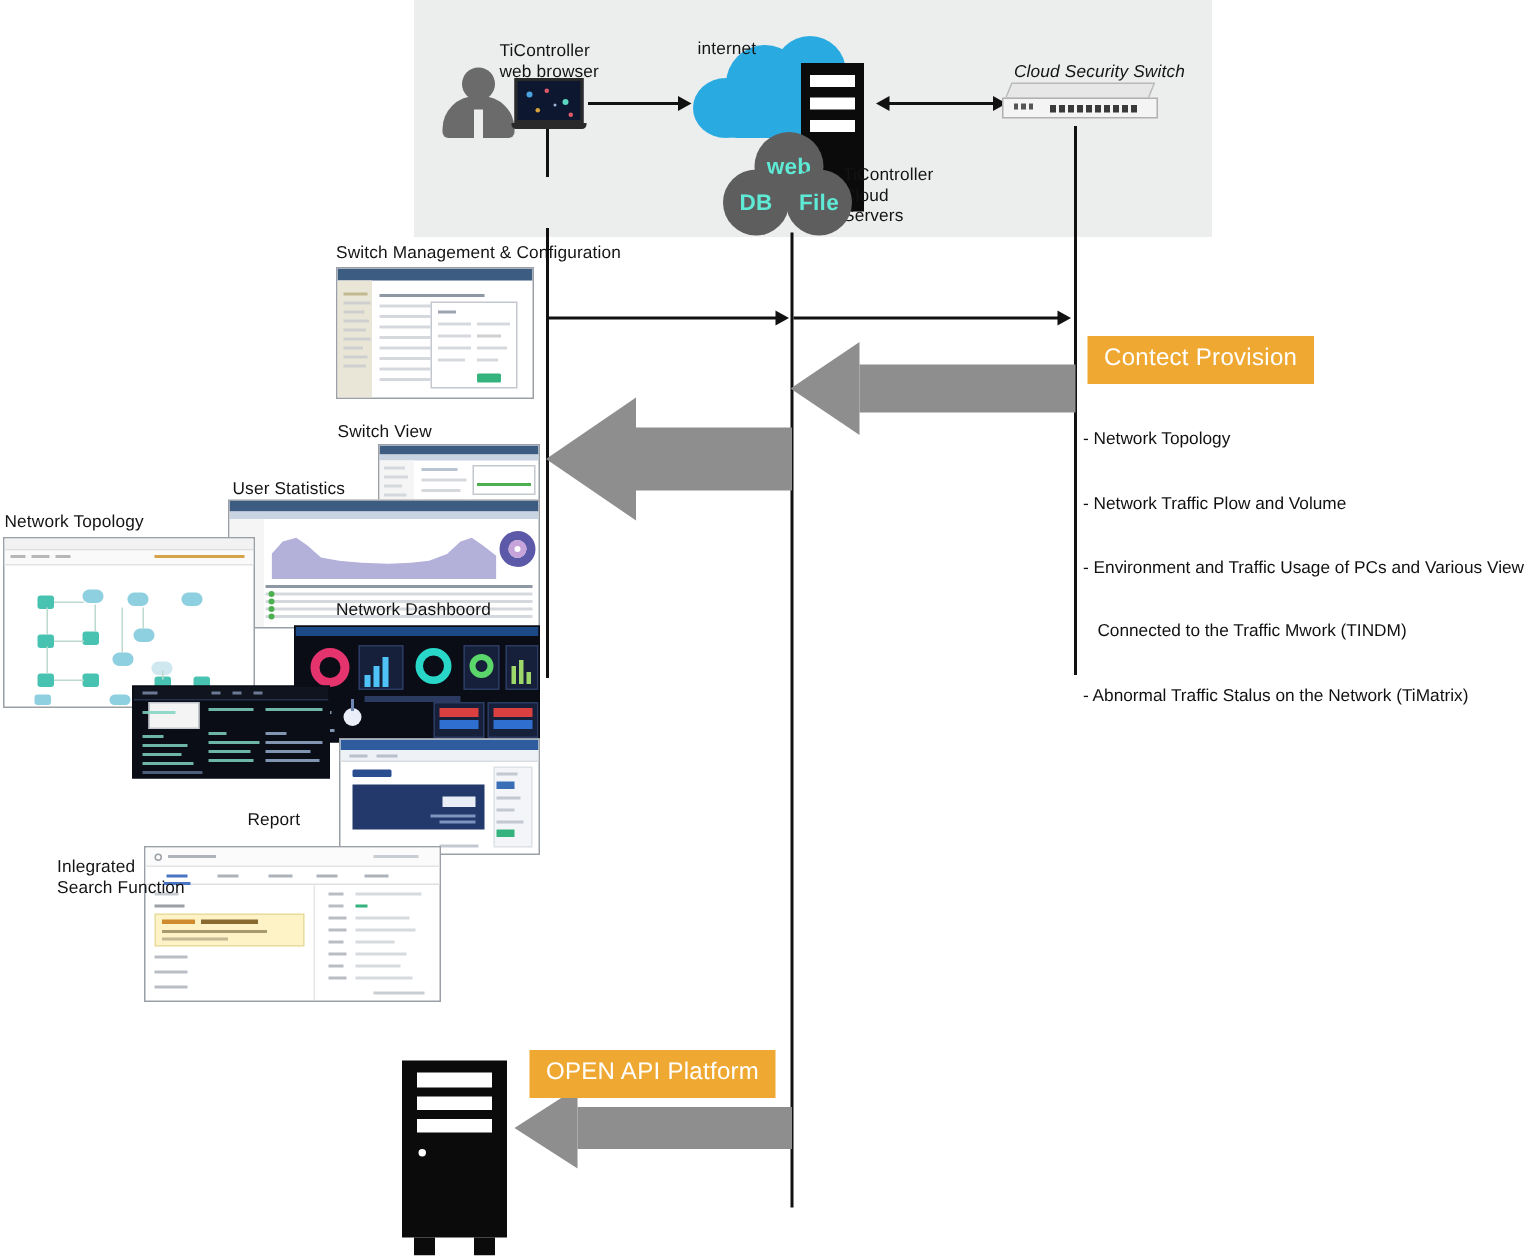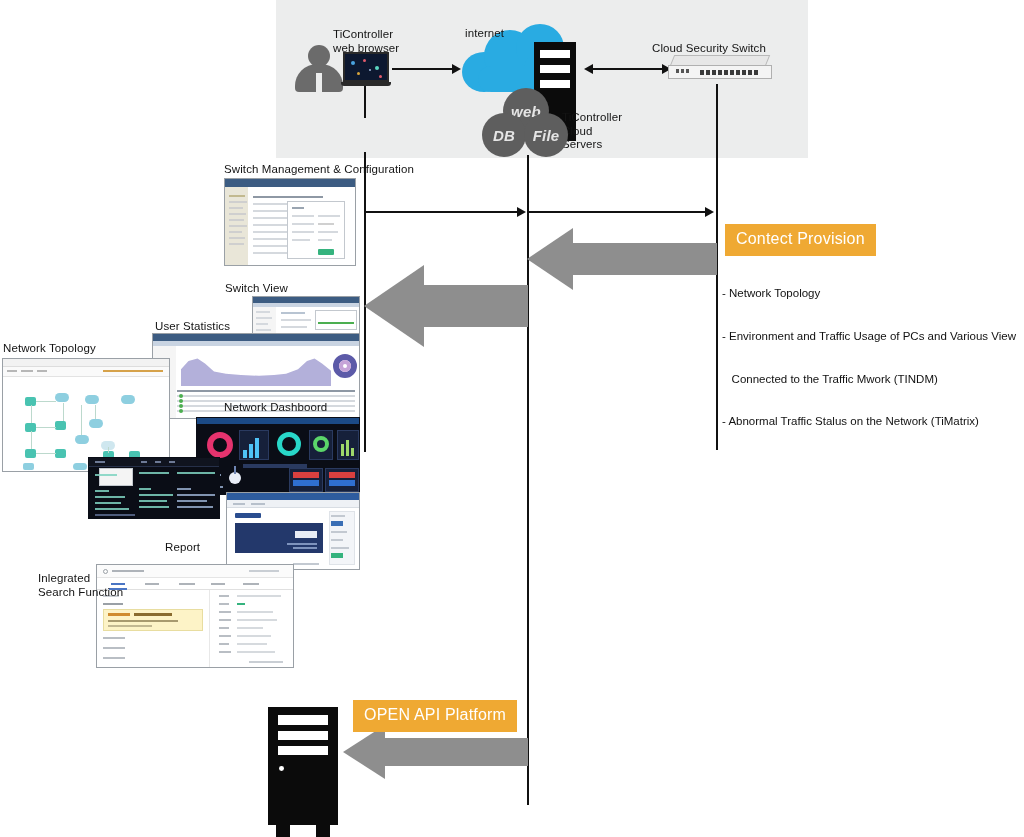--- a/index.html
+++ b/index.html
@@ -128,24 +128,23 @@
     position:absolute;left:32px;top:15px;width:58px;height:5px;
     background:repeating-linear-gradient(to right,#3a3a3a 0 4px,#f4f4f4 4px 6px);
   }
   .switchbox .leds{
     position:absolute;left:8px;top:14px;width:14px;height:4px;
     background:repeating-linear-gradient(to right,#555 0 3px,#f4f4f4 3px 5px);
   }
 
   .bubble{
     position:absolute;border-radius:50%;background:#5e5e5e;
-    color:#e5e5e5;font-size:15px;font-weight:bold;
+    color:#5eead4;font-size:15px;font-weight:bold;
     display:flex;align-items:center;justify-content:center;
     letter-spacing:.2px;
-    font-style:italic;
   }
 
   
   .shot{position:absolute;overflow:hidden;background:#fff;
         border:1px solid #9aa0a6;box-sizing:border-box;}
   .shot .tb{position:absolute;left:0;top:0;right:0;height:7px;background:#2e4a6b;}
   .shot .tb2{position:absolute;left:0;top:7px;right:0;height:5px;background:#c9d4e2;}
   .shot .sidecol{position:absolute;left:0;width:18%;background:#f1f1f1;}
   .shot .row{position:absolute;height:2px;background:#d5d9de;}
   .shot .rowd{position:absolute;height:2px;background:#8e98a4;}
@@ -222,21 +221,21 @@
   <div class="hline" style="left:592px;top:68px;width:72px;"></div>
   <div class="arrowhead-l" style="left:584px;top:64px;"></div>
   <div class="arrowhead-r" style="left:662px;top:64px;"></div>
 
   <div class="switchbox" style="left:668px;top:55px;width:106px;height:26px;">
     <div class="top"></div>
     <div class="face"></div>
     <div class="leds"></div>
     <div class="ports"></div>
   </div>
-  <div class="lbl" style="left:652px;top:42px;">Cloud Security Switch</div>
+  <div class="lbl" style="left:676px;top:42px;font-style:italic;">Cloud Security Switch</div>
 
   <div class="vline" style="left:364px;top:86px;height:32px;"></div>
   <div class="vline" style="left:364px;top:152px;height:300px;"></div>
   <div class="vline" style="left:527px;top:155px;height:650px;"></div>
   <div class="vline" style="left:716px;top:84px;height:366px;"></div>
 
   <div class="hline" style="left:366px;top:211px;width:153px;"></div>
   <div class="arrowhead-r" style="left:517px;top:207px;"></div>
   <div class="hline" style="left:529px;top:211px;width:178px;"></div>
   <div class="arrowhead-r" style="left:705px;top:207px;"></div>
@@ -254,20 +253,21 @@
   <div class="bigarrow" style="left:343px;top:725px;width:185px;height:54px;--h:27px;--w:42px;">
     <div class="shaft" style="left:42px;top:13px;width:143px;height:28px;"></div>
     <div class="head" style="left:0;top:0;"></div>
   </div>
 
   <div class="chip" style="left:725px;top:224px;">Contect Provision</div>
   <div class="chip" style="left:353px;top:700px;text-align:right;">OPEN API Platform</div>
 
   <div class="bullets" style="left:722px;top:258px;">
     <div>- Network Topology</div>
+    <div>- Network Traffic Plow and Volume</div>
     <div>- Environment and Traffic Usage of PCs and Various View</div>
     <div>   Connected to the Traffic Mwork (TINDM)</div>
     <div>- Abnormal Traffic Stalus on the Network (TiMatrix)</div>
   </div>
 
   <div class="shot" style="left:224px;top:178px;width:132px;height:88px;">
     <div class="tb" style="height:8px;background:#3c5c82;"></div>
     <div class="sidecol" style="top:8px;bottom:0;background:#e9e6d8;"></div>
     <div class="row" style="left:4px;top:16px;width:16px;background:#c2b98f;"></div>
     <div class="row" style="left:4px;top:22px;width:18px;background:#cfcfcf;"></div>

